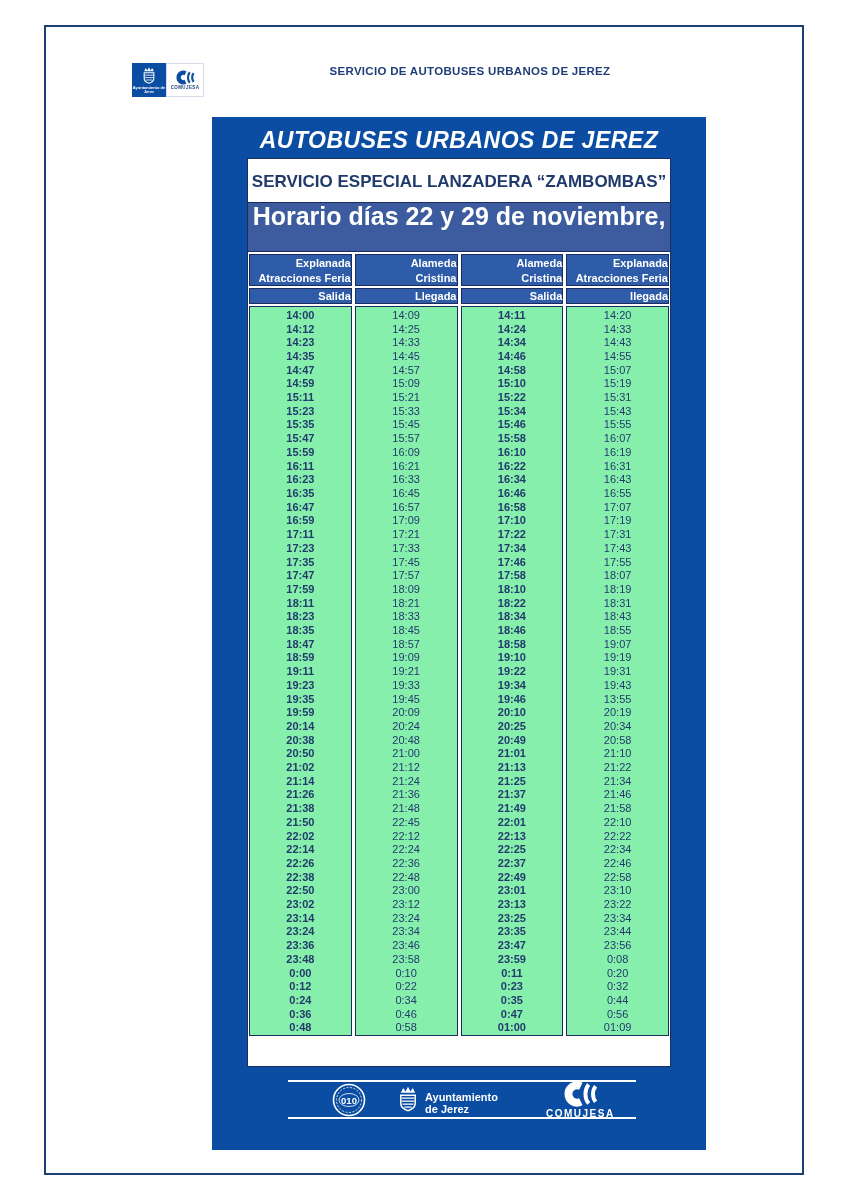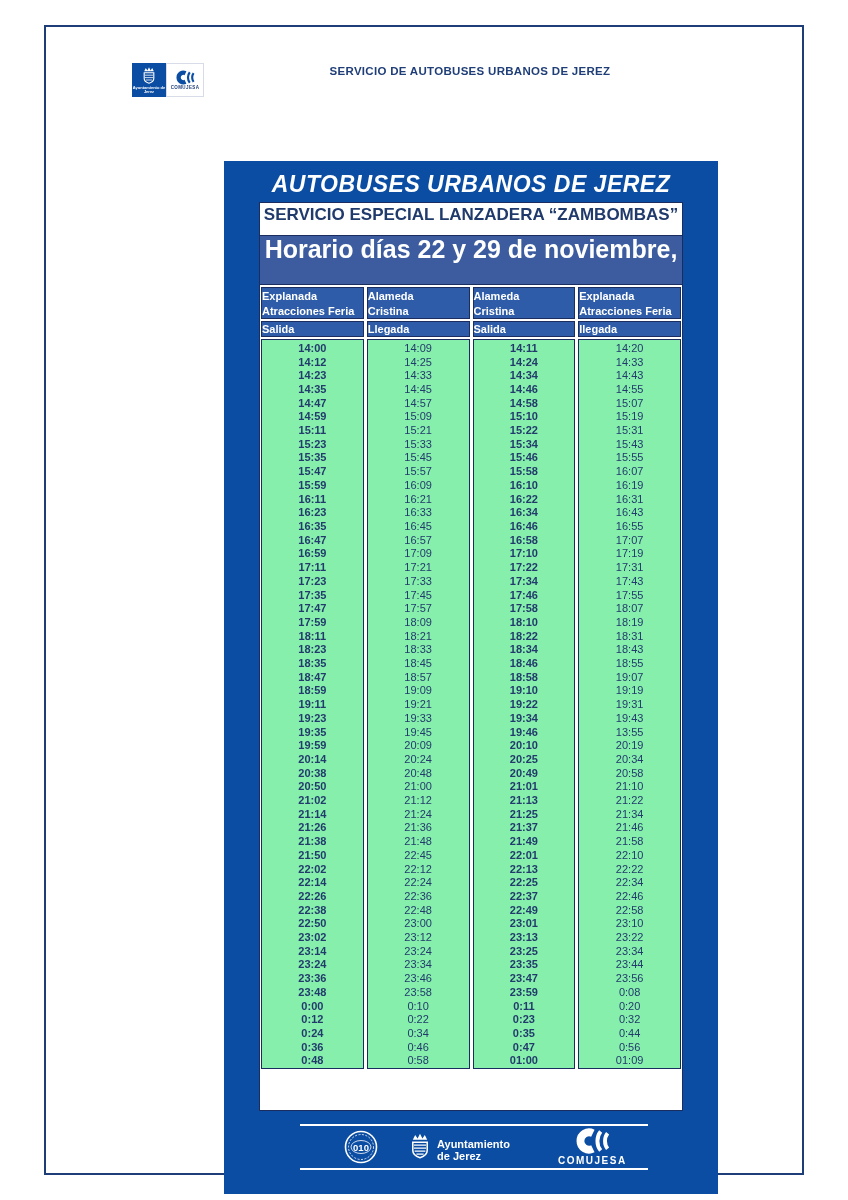--- a/index.html
+++ b/index.html
@@ -16,49 +16,49 @@
                font-size:11.5px; font-weight:bold; letter-spacing:.3px; color:#1f3e78; }
   .top-logos { position:absolute; left:86px; top:36px; display:flex; }
   .logo-sq { width:34px; height:34px; display:flex; flex-direction:column;
              align-items:center; justify-content:center; }
   .logo-ayto-sm { background:#0b4da2; }
   .logo-ayto-sm .micro { color:#fff; font-size:4px; font-weight:bold; line-height:4px; text-align:center; }
   .logo-com-sm { background:#fff; border:1px solid #d8dce8; width:38px; }
   .logo-com-sm .micro { color:#1f3e78; font-size:4.5px; font-weight:bold; letter-spacing:.4px; }
 
   
-  .poster { position:absolute; left:178px; top:90px; width:494px; height:1033px;
-            background:#0b4da2;margin-top:44px; }
+  .poster { position:absolute; left:166px; top:90px; width:494px; height:1033px;
+            background:#0b4da2; }
   .poster-title { margin-top:10px; text-align:center; color:#fff; font-size:23px;
                   font-weight:bold; font-style:italic; letter-spacing:.5px; }
 
   
   .card { position:absolute; left:35px; top:41px; width:424px; height:909px;
           background:#fff; border:1px solid #1b2d5f; }
-  .service-title { padding-top:0; text-align:center; color:#203a6b;
+  .service-title { padding-top:11px; text-align:center; color:#203a6b;
                    font-size:17px; font-weight:bold; line-height:24px; }
   .date-band { margin-top:8px; height:50px; background:#3d5c9f; border:1px solid #1b2d5f;
                border-left:none; border-right:none; text-align:center; color:#fff;
                font-size:25px; font-weight:bold; line-height:24px; padding-top:1px; }
 
   
   .tt { margin-top:2px; display:grid; grid-template-columns:repeat(4,1fr);
         column-gap:3px; row-gap:2px; padding:0 1px; }
-  .hcell { background:#2e5ca8; border:1px solid #1b2d5f; color:#fff; text-align:left;
+  .hcell { background:#2e5ca8; border:1px solid #1b2d5f; color:#fff; text-align:right;
            font-weight:bold; font-size:11px; }
   .hcell.station { height:32px; line-height:15px; padding-top:1px; }
   .hcell.sub { height:16px; line-height:14px; }
   .bodycol { background:#86efac; border:1px solid #1b2d5f; height:730px;
              display:flex; flex-direction:column; padding:1px 0; }
   .bodycol .tcell { flex:1; text-align:center; font-size:11px; color:#223a6c;
                     display:flex; align-items:center; justify-content:center; }
   .bodycol.bold .tcell { font-weight:bold; }
 
   
-  .footer { position:absolute; left:76px; top:963px; width:348px; height:46px;
+  .footer { position:absolute; left:76px; top:963px; width:348px; height:39px;
             border-top:2px solid #fff; border-bottom:2px solid #fff;
             display:flex; align-items:center; }
   .badge010 { margin-left:44px; }
   .ayto-foot { margin-left:30px; display:flex; align-items:flex-end; }
   .ayto-foot .txt { margin-left:5px; color:#fff; font-weight:bold; font-size:11px; line-height:12px; }
   .com-foot { margin-left:48px; display:flex; flex-direction:column; align-items:center; }
   .com-foot .txt { color:#fff; font-weight:bold; font-size:10px; letter-spacing:1.5px; margin-top:1px; }
 </style>
 </head>
 <body>

